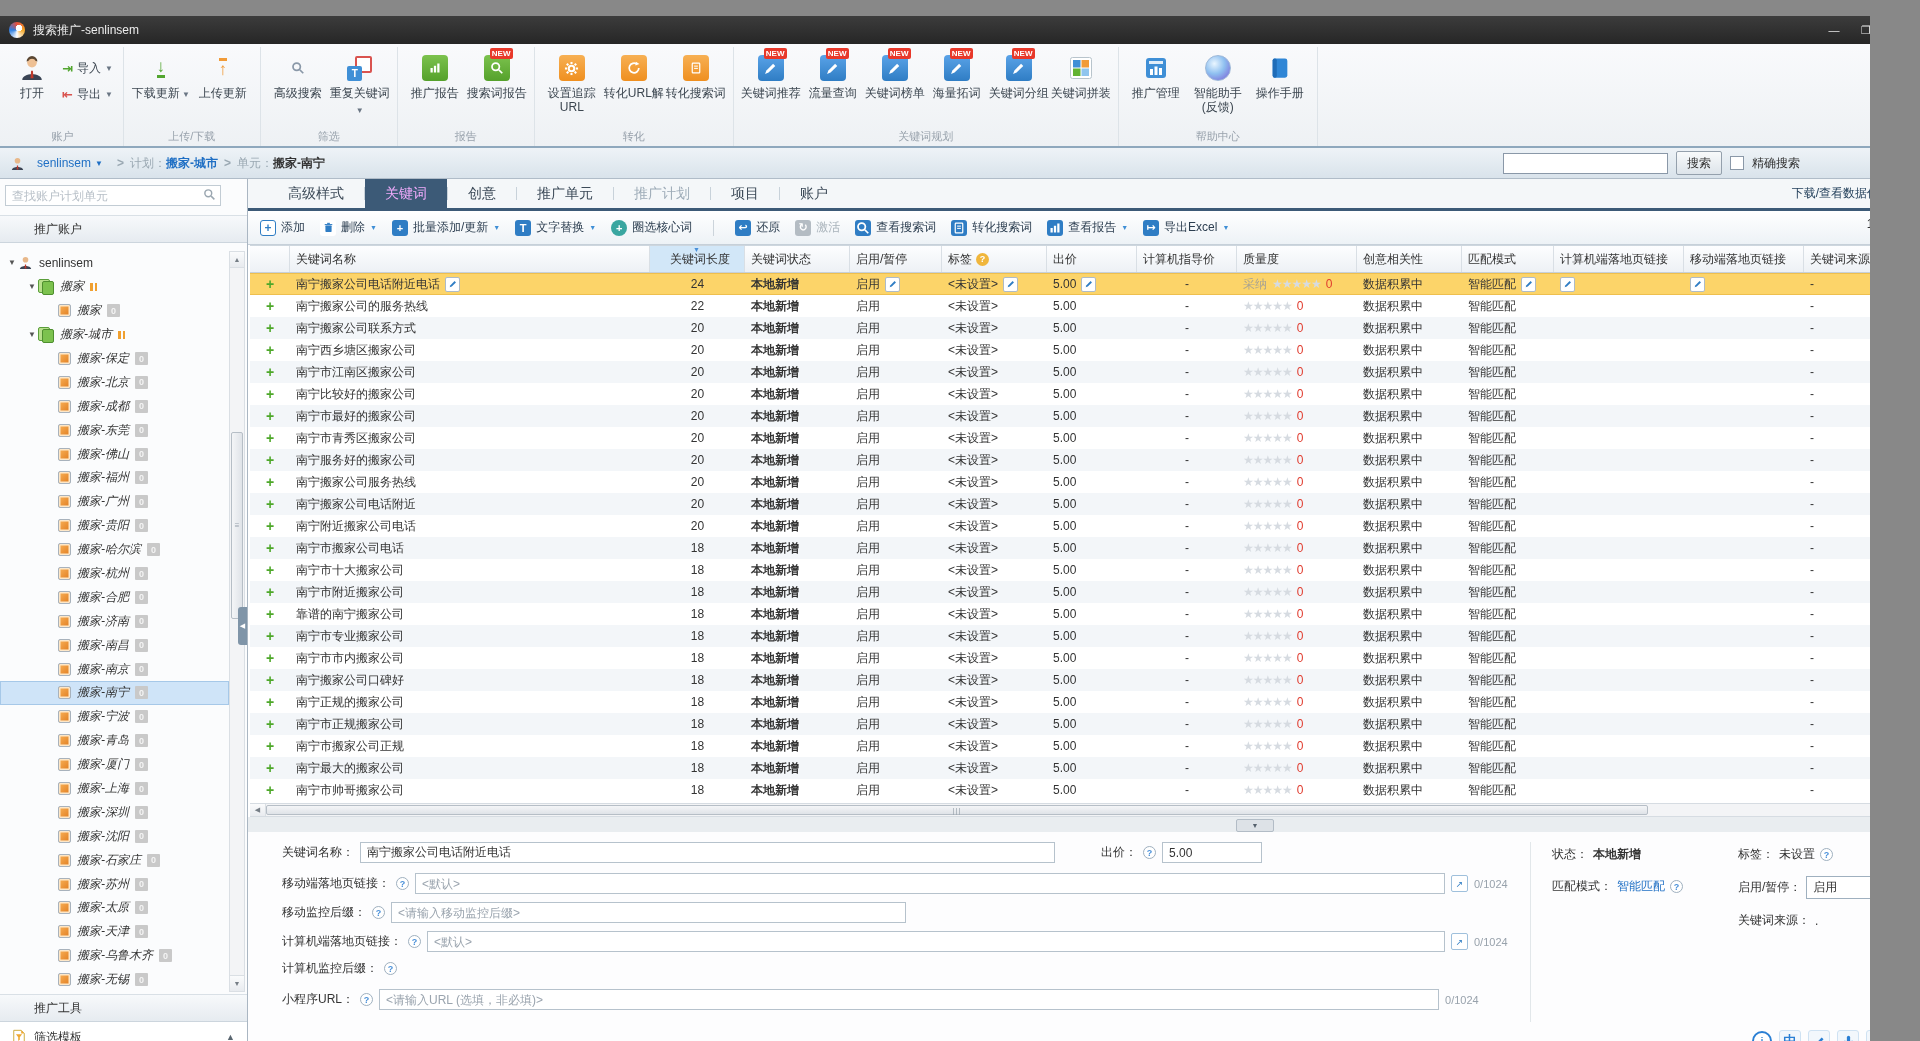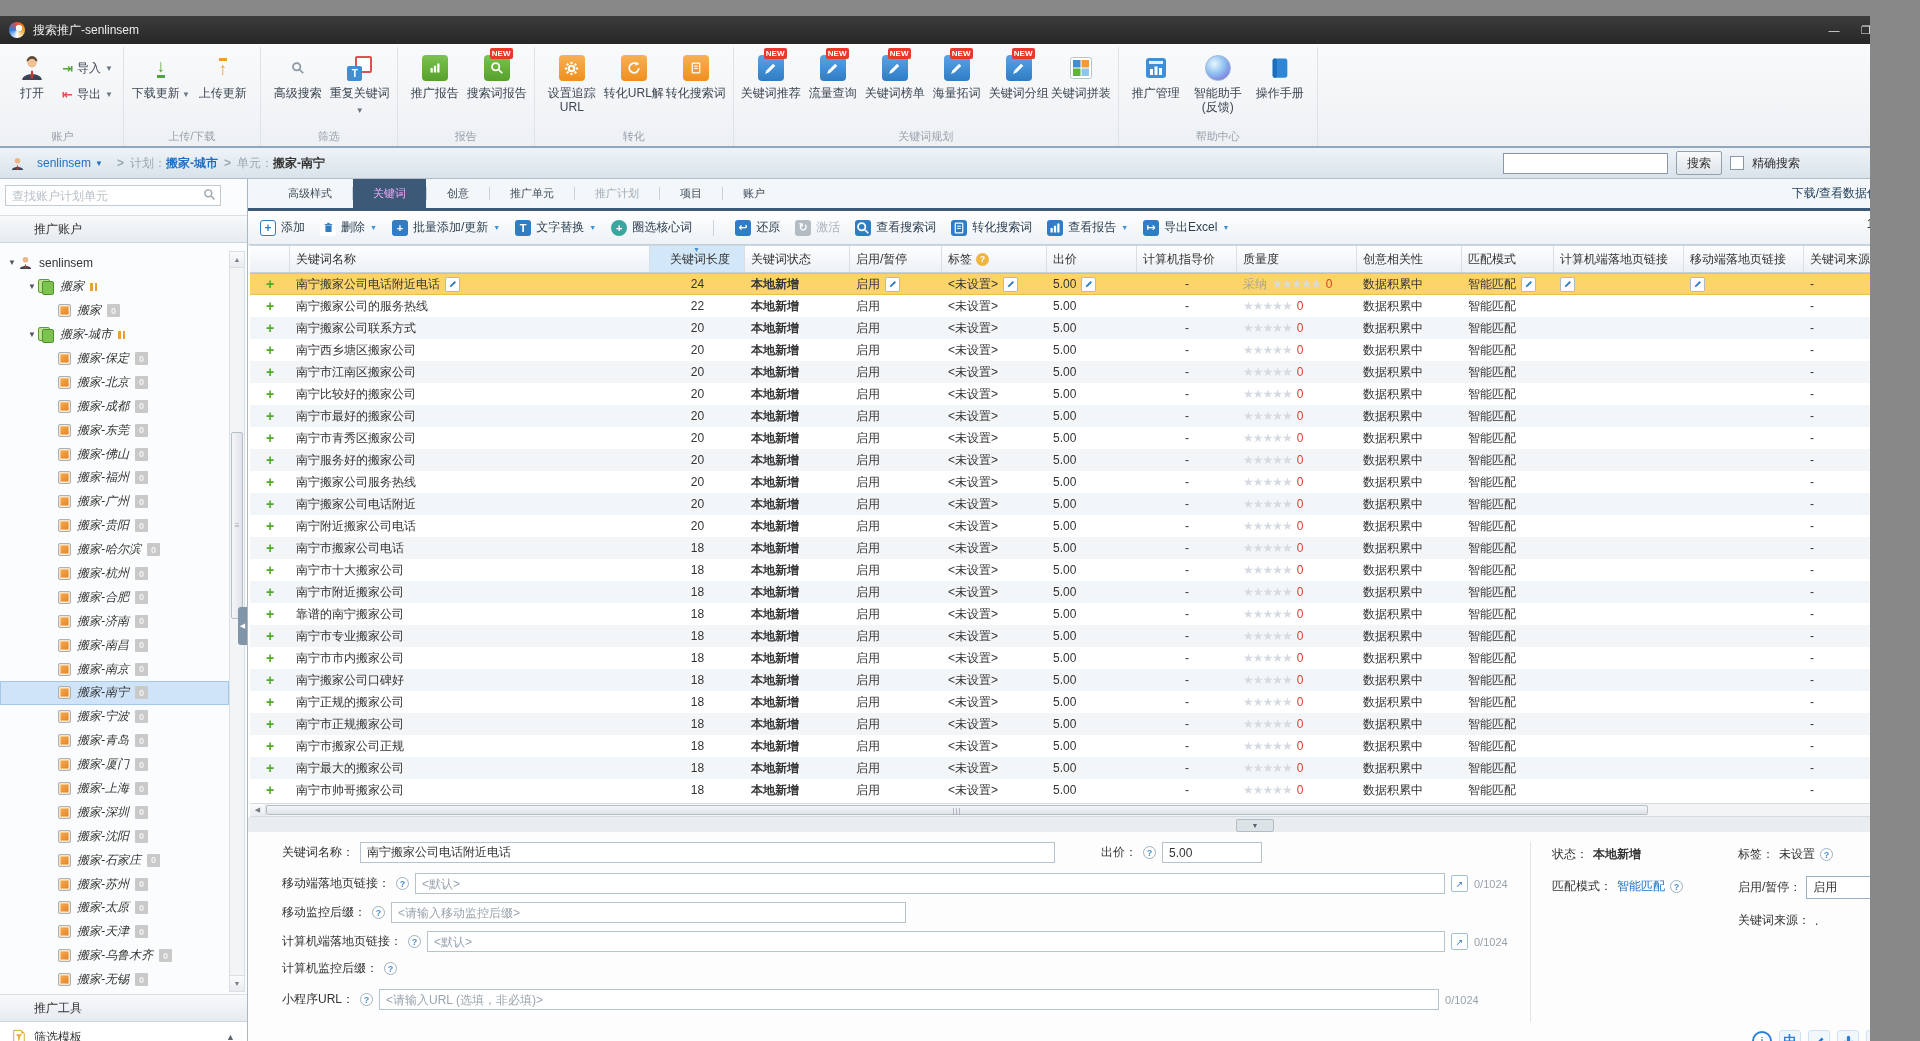--- a/index.html
+++ b/index.html
@@ -92,21 +92,21 @@
 .sarr{height:15px;display:flex;align-items:center;justify-content:center;font-size:7px;color:#767e86;background:linear-gradient(#fafbfc,#e8ebef);border-bottom:1px solid #dadfe4;}
 .sarr.b{position:absolute;bottom:0;left:0;right:0;border-top:1px solid #dadfe4;border-bottom:0;}
 .sthumb{position:absolute;top:180px;left:1px;right:1px;height:185px;background:linear-gradient(90deg,#f4f5f7,#dfe3e8);
   border:1px solid #b6bec6;border-radius:2px;display:flex;align-items:center;justify-content:center;color:#98a2ac;font-size:8px;}
 .sb-collapse{position:absolute;right:0;top:428px;width:9px;height:38px;background:#8095a8;border-radius:3px 0 0 3px;
   color:#fff;font-size:7px;display:flex;align-items:center;justify-content:center;}
 
 .main{position:absolute;top:163px;left:248px;width:1672px;height:878px;}
 .tabbar{position:absolute;top:0;left:0;right:0;height:32px;box-sizing:border-box;background:#f4f7f9;
   border-bottom:3px solid #3c5a77;display:flex;align-items:center;padding-left:20px;}
-.tab{height:29px;display:flex;align-items:center;padding:0 20px;font-size:11px;color:#3c4a58;}
+.tab{height:29px;display:flex;align-items:center;padding:0 20px;font-size:14px;color:#3c4a58;}
 .tab.sel{background:#3c5a77;color:#f0abfc;}
 .tab.muted{color:#9eacb8;}
 .tsep{width:1px;height:13px;background:#c8d2da;}
 .tab-right{position:absolute;right:16px;top:0;height:29px;display:flex;align-items:center;gap:5px;color:#24415c;font-size:12px;}
 .toolbar{position:absolute;top:32px;left:0;right:0;height:34px;box-sizing:border-box;
   background:linear-gradient(#ffffff,#edf2f6);border-bottom:1px solid #c6d0d9;display:flex;align-items:center;padding-left:12px;gap:15px;}
 .titem2{display:flex;align-items:center;gap:5px;font-size:12px;color:#2c3e50;}
 .titem2.disabled{color:#a8b2ba;}
 .tbsep{width:1px;height:16px;background:#ccd4db;margin:0 6px;}
 .ti{width:16px;height:16px;border-radius:3px;background:#2f7dc4;color:#fff;display:flex;align-items:center;justify-content:center;

